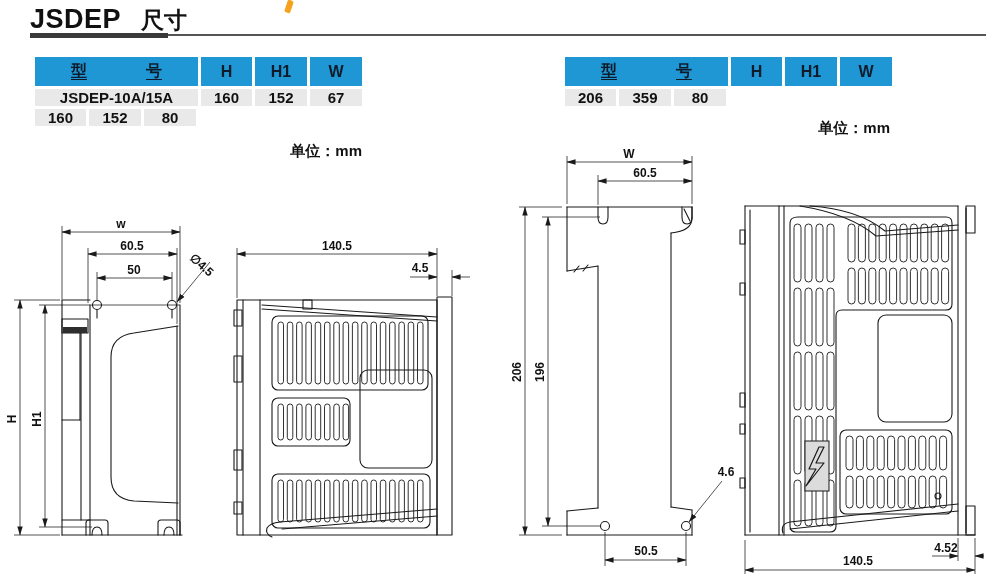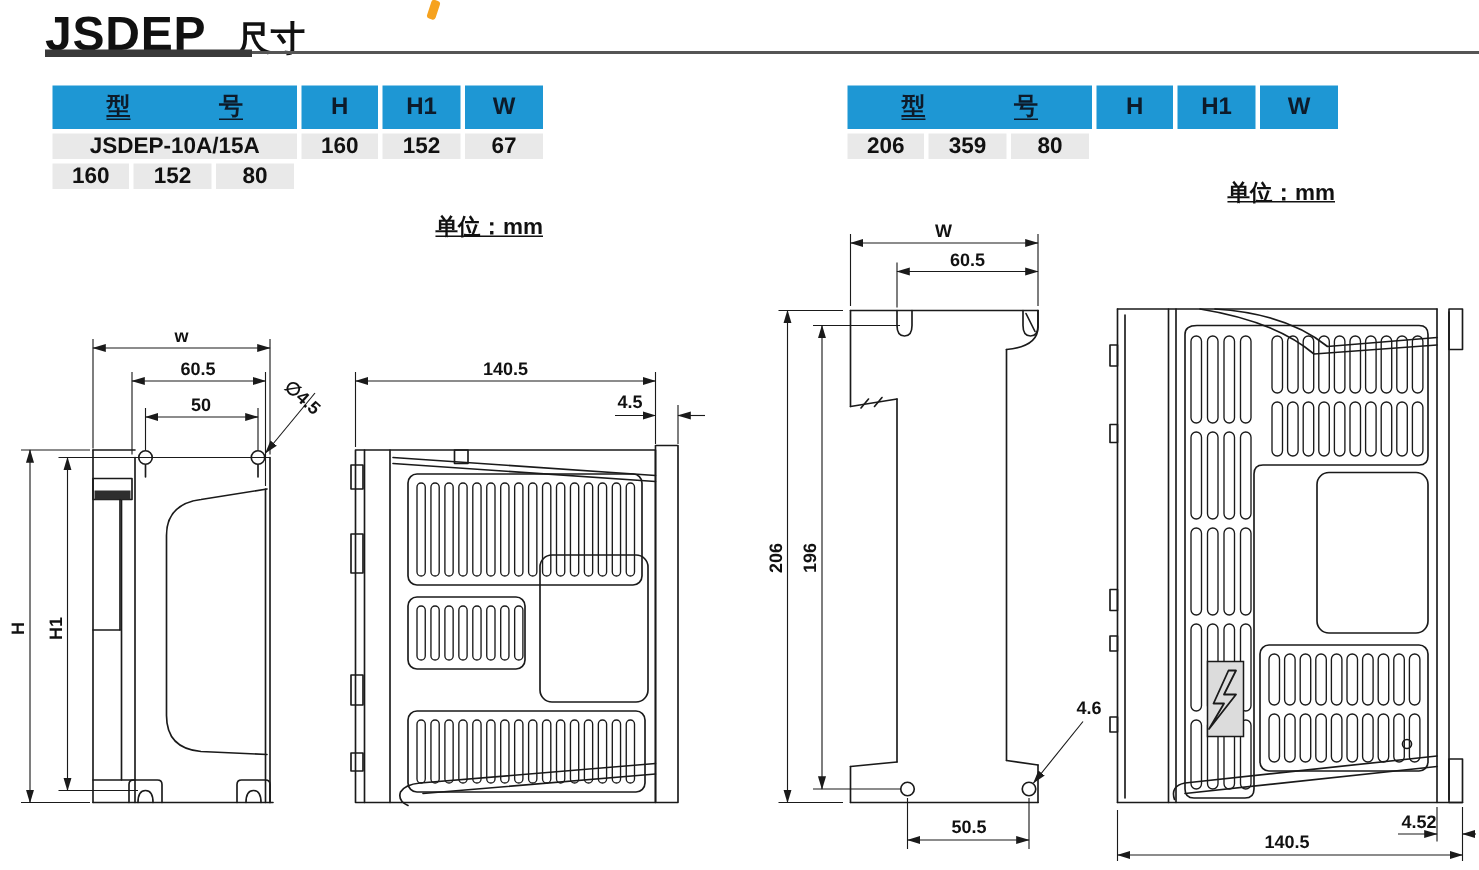--- a/index.html
+++ b/index.html
@@ -1,38 +1,38 @@
 <!DOCTYPE html>
 <html><head>
 <meta charset="utf-8">
 <style>
   html,body{margin:0;padding:0;background:#fff;}
   .page{position:relative;width:986px;height:580px;background:#fff;overflow:hidden;
         font-family:"Liberation Sans",sans-serif;color:#111;}
   
   .title{position:absolute;left:30px;top:4px;font-weight:bold;}
-  .title .en{font-size:32px;letter-spacing:0.5px;text-align:right;}
+  .title .en{font-size:27px;letter-spacing:0.5px;text-align:right;}
   .title .cn{font-size:23px;margin-left:20px;}
   .rule-thick{position:absolute;left:30px;top:33px;width:138px;height:5px;background:#3a3a3a;}
   .rule-thin{position:absolute;left:168px;top:34px;width:818px;height:2px;background:#555;}
   .orange-tick{position:absolute;left:286px;top:0;width:6px;height:13px;background:#f6a21e;
                transform:rotate(18deg);border-radius:2px;}
   
   .tbl{position:absolute;display:flex;flex-direction:column;gap:3px;}
   .trow{display:flex;gap:3px;}
   .cell{display:flex;align-items:center;justify-content:center;font-weight:bold;box-sizing:border-box;}
   .hcell{background:#1e97d4;color:#0d1b2a;font-size:16px;height:29px;}
   .dcell{background:#e9e9e9;font-size:15px;height:17px;}
   .c-model{width:163px;}
   .c-h{width:51px;}
   .c-h1{width:52px;}
   .c-w{width:52px;}
   .model-h{justify-content:space-between;padding:0 36px;}
   .model-h span{text-decoration:underline;text-underline-offset:3px;}
-  .unit{position:absolute;font-weight:bold;font-size:15px;text-align:right;width:130px;text-decoration:underline;}
+  .unit{position:absolute;font-weight:bold;font-size:15px;text-align:right;width:130px;}
   
   svg.art{position:absolute;left:0;top:0;}
   .ln{stroke:#1a1a1a;stroke-width:1.1;fill:none;stroke-linecap:round;stroke-linejoin:round;}
   .dim,.ext{stroke:#1a1a1a;stroke-width:0.75;fill:none;}
   .slot{stroke:#1a1a1a;stroke-width:0.9;fill:none;}
   .frame{stroke:#1a1a1a;stroke-width:1.1;fill:none;}
   svg text{font-family:"Liberation Sans",sans-serif;font-weight:bold;font-size:12px;fill:#111;}
 </style>
 </head>
 <body>

